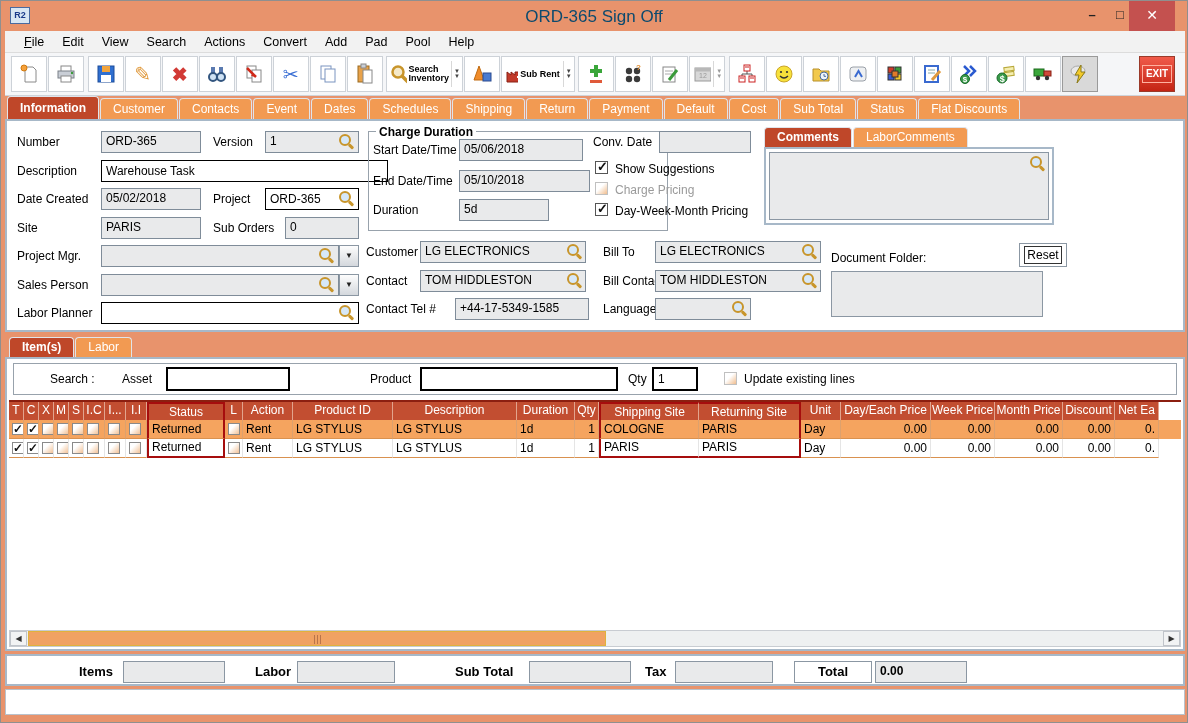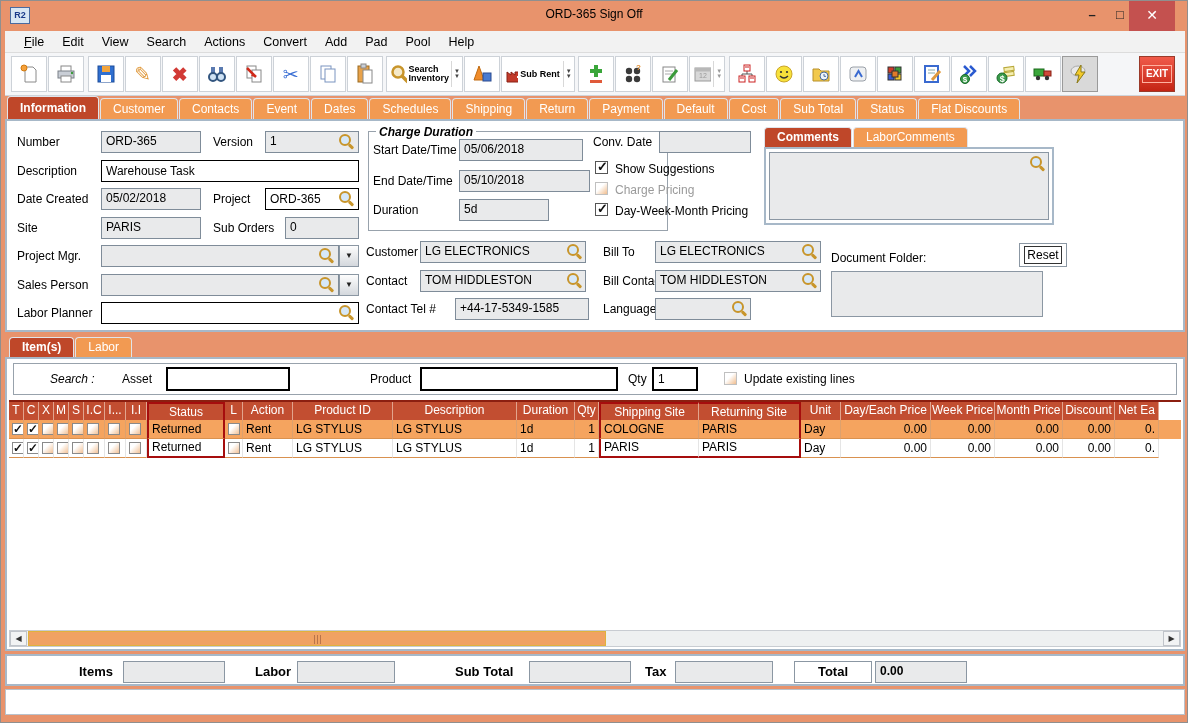--- a/index.html
+++ b/index.html
@@ -8,21 +8,21 @@
     position:relative; width:1188px; height:723px;
     background:#e8936c; border:1px solid #8f8f8f; overflow:hidden;
     font-size:12px; color:#000;
   }
   .abs { position:absolute; }
 
   
   #titlebar { position:absolute; left:0; top:0; width:100%; height:30px; background:#e8936c; }
   #app-icon { position:absolute; left:9px; top:6px; width:20px; height:17px; background:#d8e6f4;
     border:1px solid #4a6aa0; color:#1a3a8a; font-size:9px; font-weight:bold; text-align:center; line-height:15px; }
-  #title-text { position:absolute; left:0; right:0; top:6px; text-align:center; font-size:12px; color:#000000; }
+  #title-text { position:absolute; left:0; right:0; top:6px; text-align:center; font-size:17px; color:#0c4a6e; }
   .wbtn { position:absolute; top:0; height:30px; text-align:center; color:#222; font-size:13px; line-height:28px; }
   #btn-min { left:1078px; width:26px; font-weight:bold; }
   #btn-max { left:1106px; width:26px; }
   #btn-close { left:1128px; width:46px; background:#c4514f; color:#fff; font-size:14px; }
 
   
   #menubar { position:absolute; left:4px; top:30px; width:1180px; height:22px; background:#f2f2f2;
     border-bottom:1px solid #dcdcdc; display:flex; align-items:center; padding-left:10px; }
   .menu-item { padding:0 9px; font-size:12.5px; display:inline-block; }
   .menu-item:first-child::first-letter { text-decoration:underline; }
@@ -50,21 +50,21 @@
   
   .panel { position:absolute; background:#fff; border:2px solid #a7b8c8; }
   #info-panel   { left:4px; top:118px; width:1180px; height:213px; }
   #items-tabs   { position:absolute; left:8px; top:333px; height:23px; display:flex; align-items:flex-end; }
   #items-panel  { left:4px; top:356px; width:1180px; height:294px; }
   #totals-bar   { left:4px; top:653px; width:1180px; height:32px; }
   #status-bar   { position:absolute; left:4px; top:688px; width:1180px; height:26px; background:#fff; border:1px solid #b9c2cc; }
 
   
   .lbl { position:absolute; font-size:12px; white-space:nowrap; }
-  .lbl.b { font-weight:bold;font-style:italic; }
+  .lbl.b { font-weight:bold; }
   .ro { position:absolute; height:22px; background:#e9eaeb; border:1px solid #7f8c99; font-size:12px;
     padding:2px 4px 0 4px; white-space:nowrap; overflow:hidden; }
   .ed { position:absolute; height:22px; background:#fff; border:1.5px solid #000; font-family:"Liberation Sans",sans-serif;
     font-size:12px; padding:0 4px; }
   .mag { position:absolute; width:14px; height:14px; }
   .mag::before { content:""; position:absolute; left:0; top:0; width:8px; height:8px; border:2px solid #c8952b;
     border-radius:50%; background:#d6e8f8; }
   .mag::after { content:""; position:absolute; right:-1px; bottom:0; width:6px; height:3px; background:#c8952b;
     transform:rotate(45deg); border-radius:1px; }
   .dd { position:absolute; width:20px; height:22px; background:linear-gradient(#fdfdfd,#d4d8dd); border:1px solid #8b97a3;
@@ -371,21 +371,21 @@
 
   <div id="info-panel" class="panel">
 
     <span class="lbl" style="left:10px;top:14px;">Number</span>
     <div class="ro" style="left:94px;top:10px;width:100px;">ORD-365</div>
     <span class="lbl" style="left:206px;top:14px;">Version</span>
     <div class="ro" style="left:258px;top:10px;width:94px;">1</div>
     <span class="mag" style="left:332px;top:13px;"></span>
 
     <span class="lbl" style="left:10px;top:43px;">Description</span>
-    <input class="ed" style="left: 94px; top: 39px; width: 258px;" value="Warehouse Task">
+    <input class="ed" style="left: 94px; top: 39px; width: 287px;" value="Warehouse Task">
 
     <span class="lbl" style="left:10px;top:71px;">Date Created</span>
     <div class="ro" style="left:94px;top:67px;width:100px;">05/02/2018</div>
     <span class="lbl" style="left:206px;top:71px;">Project</span>
     <div class="ed" style="left:258px;top:67px;width:94px;line-height:19px;padding-top:1px;">ORD-365</div>
     <span class="mag" style="left:332px;top:70px;"></span>
 
     <span class="lbl" style="left:10px;top:100px;">Site</span>
     <div class="ro" style="left:94px;top:96px;width:100px;">PARIS</div>
     <span class="lbl" style="left:206px;top:100px;">Sub Orders</span>

